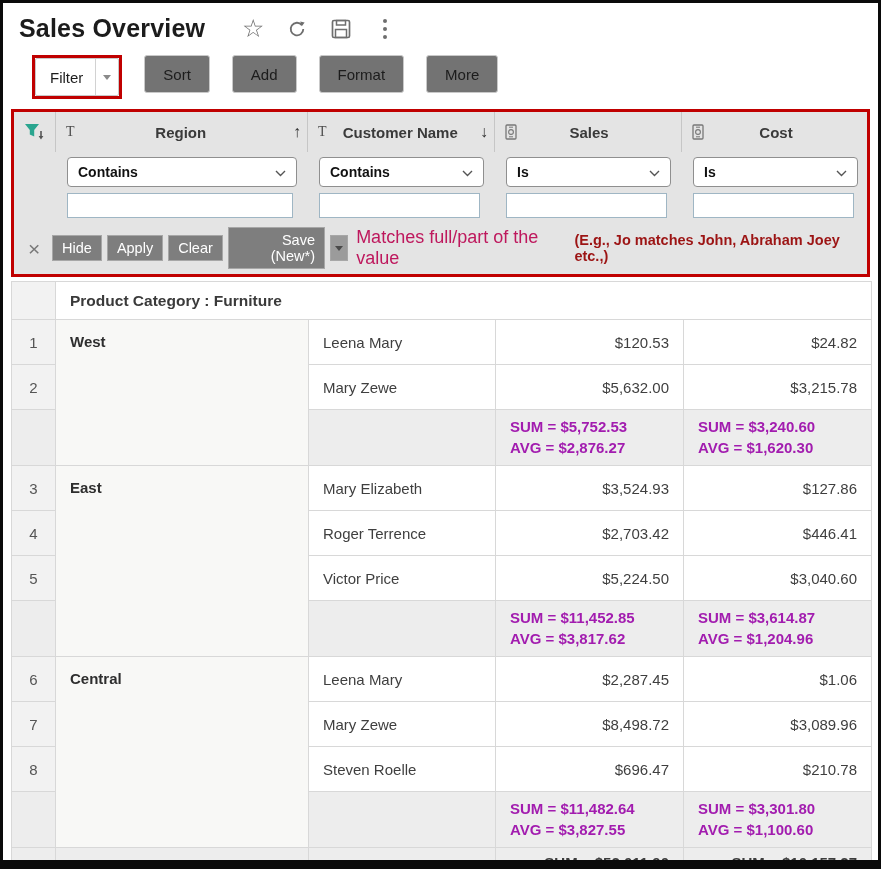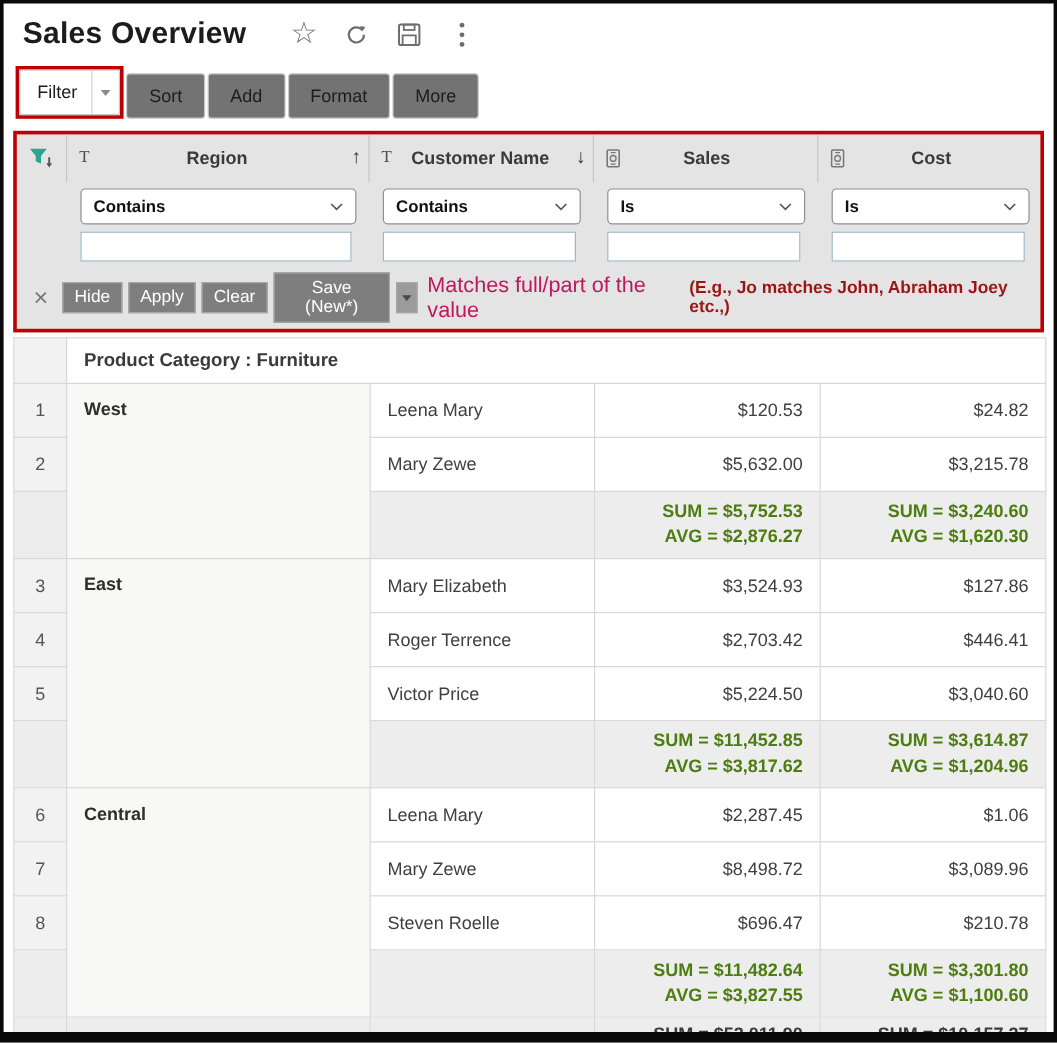--- a/index.html
+++ b/index.html
@@ -10,21 +10,21 @@
     border: 3px solid #0a0a0a; border-bottom-width: 9px;
     background: #fff; overflow: hidden; position: relative;
   }
   
   .titlebar { display:flex; align-items:center; padding: 11px 16px 4px 16px; }
   .page-title { font-size: 25px; font-weight: bold; color:#1c1c1c; margin:0; letter-spacing:.2px; }
   .title-icons { display:flex; align-items:center; gap: 20px; margin-left: 36px; color:#6e6e6e; }
   .title-icons .ticon { display:inline-flex; align-items:center; justify-content:center; width:24px; height:24px; cursor:pointer; }
   .star-glyph { font-size:25px; line-height:1; color:#6e6e6e; }
   
-  .toolbar { display:flex; align-items:flex-end; gap:2px; padding: 8px 16px 10px 10px; }
+  .toolbar { display:flex; align-items:flex-start; gap:22px; padding: 8px 16px 10px 10px; margin-left: 19px; }
   .tbtn {
     background:#737373; border:1px solid #c9c9c9; border-radius:3px;
     font-family:"Liberation Sans",sans-serif; font-size:15px; color:#1c1c1c;
     height:38px; padding: 0 18px; cursor:pointer;
   }
   .filter-highlight { border:3px solid #c00000; display:inline-flex; }
   .filter-btn { display:inline-flex; align-items:center; height:38px; background:#fff;
     border:1px solid #c9c9c9; border-radius:2px; cursor:pointer; padding:0; }
   .filter-btn .lbl { font-size:15px; color:#1c1c1c; padding: 0 12px 0 14px; }
   .filter-btn .split-divider { width:1px; align-self:stretch; background:#d2d2d2; }
@@ -41,35 +41,35 @@
   .fp-gutter { display:flex; align-items:center; justify-content:center; }
   .op-cell { padding: 5px 10px 3px 12px; }
   .select-box { height:30px; background:#fff; border:1px solid #8f8f8f; border-radius:4px;
     display:flex; align-items:center; padding:0 10px; cursor:pointer; }
   .select-box .sel-val { flex:1; font-weight:bold; font-size:14px; color:#111; }
   .val-cell { padding: 3px 14px 8px 12px; }
   .val-cell input { width:100%; height:25px; border:1px solid #9fb6c4; background:#fff; padding:0 6px; font-size:14px; }
   .fp-actions { grid-column: 1 / -1; display:flex; align-items:center; padding: 1px 6px 5px 2px; }
   .x-close { width:38px; text-align:center; font-size:21px; color:#787878; cursor:pointer; line-height:1; }
   .gbtn { background:#7e7e7e; color:#fff; border:1px solid #a7a7a7; font-family:"Liberation Sans",sans-serif;
-    font-size:14.5px; padding: 4px 9px; margin-right:5px; cursor:pointer; }
+    font-size:14.5px; padding: 4px 9px; margin-right:5px; cursor:pointer;text-align:right; }
   .mini-caret-btn { background:#9b9b9b; border:1px solid #a7a7a7; width:19px; height:26px;
     display:flex; align-items:center; justify-content:center; margin-right:8px; cursor:pointer; }
   .mini-caret-btn .caret-down { border-top-color:#4a4a4a; }
   .hint-plain { font-size:18px; color:#be185d; }
   .hint-em { font-size:14.5px; font-weight:bold; color:#9c1414; margin-left:0; }
   
   .data-table { border-collapse:collapse; table-layout:fixed; width:860px; margin: 4px 0 0 8px; }
   .data-table td { border:1px solid #d8d8d8; font-size:15px; color:#3f3f3f; background:#fff;
     padding: 0 14px; height:45px; overflow:hidden; }
   td.num { background:#f2f2f2; text-align:center; color:#555; padding:0; }
   tr.grp-hdr td { height:38px; font-weight:bold; color:#3a3a3a; font-size:15.5px; }
   td.region-cell { background:#f8f8f6; vertical-align:top; padding-top:13px; font-weight:bold; color:#2e2e2e; }
   td.money { text-align:right; }
-  tr.subtotal td { background:#ededed; font-weight:bold; text-align:right; height:56px; line-height:1.35; color:#4d7c0f; }
+  tr.subtotal td { background:#ededed; font-weight:bold; text-align:left; height:56px; line-height:1.35; color:#a21caf; }
   tr.grand td { background:#ededed; font-weight:bold; text-align:right; height:29px; color:#3c3c3c; }
   tr.filler td { background:#f0f0f0; height:23px; }
   tr.filler td.num { background:#f2f2f2; }
   
   .hscroll { margin: 0 0 0 8px; width:860px; height:24px; display:flex; }
   .hscroll .corner { width:44px; background:#fff; border:1px solid #d8d8d8; border-top:none; }
   .hscroll .track { flex:1; background:#ececec; display:flex; align-items:center; padding-left:10px; }
 </style>
 </head>
 <body>

